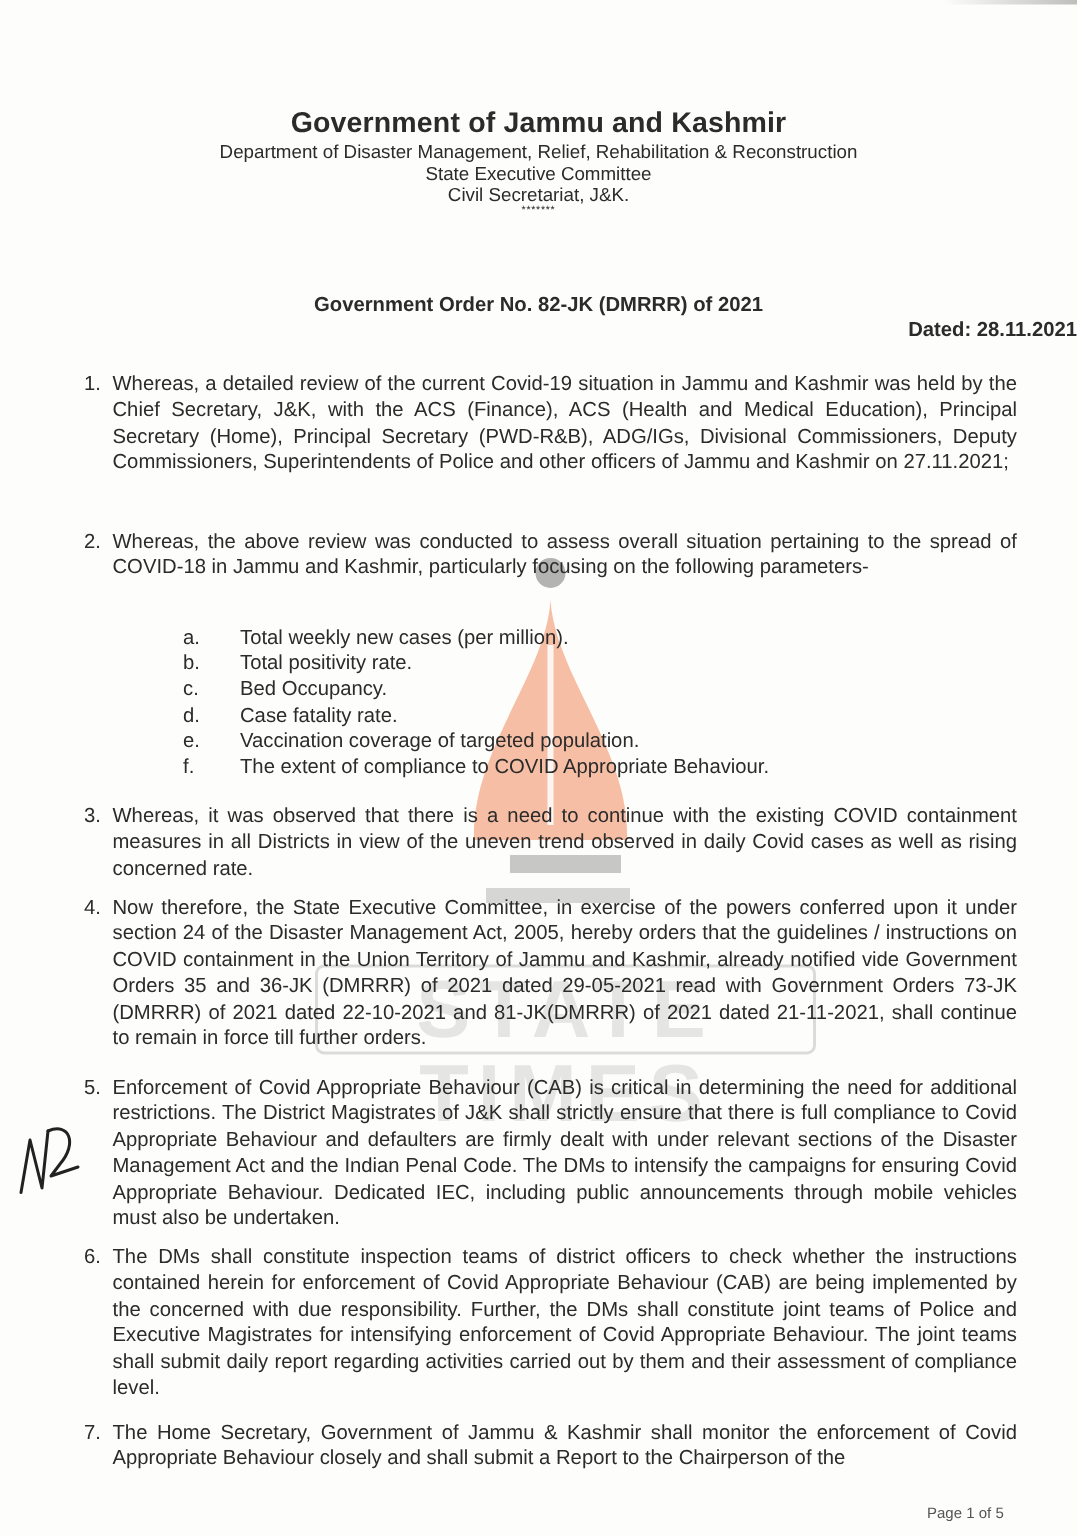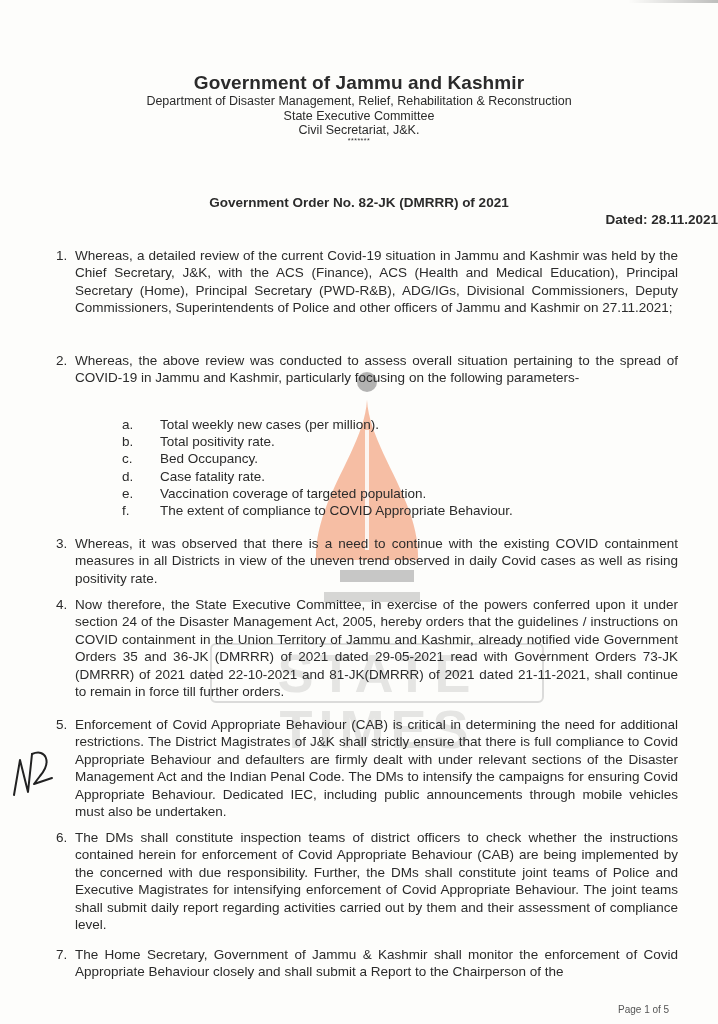--- a/index.html
+++ b/index.html
@@ -65,21 +65,21 @@
   <div class="order-no">Government Order No. 82-JK (DMRRR) of 2021</div>
   <div class="order-date">Dated: 28.11.2021</div>
 
   <div class="para" style="top:247px;">
     <span class="num">1.</span>
     <div class="txt">Whereas, a detailed review of the current Covid-19 situation in Jammu and Kashmir was held by the Chief Secretary, J&amp;K, with the ACS (Finance), ACS (Health and Medical Education), Principal Secretary (Home), Principal Secretary (PWD-R&amp;B), ADG/IGs, Divisional Commissioners, Deputy Commissioners, Superintendents of Police and other officers of Jammu and Kashmir on 27.11.2021;</div>
   </div>
 
   <div class="para" style="top:352px;">
     <span class="num">2.</span>
-    <div class="txt">Whereas, the above review was conducted to assess overall situation pertaining to the spread of COVID-19 in Jammu and Kashmir, particularly focusing on the following parameters-</div>
+    <div class="txt">Whereas, the above review was conducted to assess overall situation pertaining to the spread of COVID-18 in Jammu and Kashmir, particularly focusing on the following parameters-</div>
   </div>
 
   <div class="sublist" style="top:416px;">
     <div class="row">
       <span class="letter">a.</span>
       <span>Total weekly new cases (per million).</span>
     </div>
     <div class="row">
       <span class="letter">b.</span>
       <span>Total positivity rate.</span>
@@ -97,21 +97,21 @@
       <span>Vaccination coverage of targeted population.</span>
     </div>
     <div class="row">
       <span class="letter">f.</span>
       <span>The extent of compliance to COVID Appropriate Behaviour.</span>
     </div>
   </div>
 
   <div class="para" style="top:535px;">
     <span class="num">3.</span>
-    <div class="txt">Whereas, it was observed that there is a need to continue with the existing COVID containment measures in all Districts in view of the uneven trend observed in daily Covid cases as well as rising positivity rate.</div>
+    <div class="txt">Whereas, it was observed that there is a need to continue with the existing COVID containment measures in all Districts in view of the uneven trend observed in daily Covid cases as well as rising concerned rate.</div>
   </div>
 
   <div class="para" style="top:596px;">
     <span class="num">4.</span>
     <div class="txt">Now therefore, the State Executive Committee, in exercise of the powers conferred upon it under section 24 of the Disaster Management Act, 2005, hereby orders that the guidelines / instructions on COVID containment in the Union Territory of Jammu and Kashmir, already notified vide Government Orders 35 and 36-JK (DMRRR) of 2021 dated 29-05-2021 read with Government Orders 73-JK (DMRRR) of 2021 dated 22-10-2021 and 81-JK(DMRRR) of 2021 dated 21-11-2021, shall continue to remain in force till further orders.</div>
   </div>
 
   <div class="para" style="top:716px;">
     <span class="num">5.</span>
     <div class="txt">Enforcement of Covid Appropriate Behaviour (CAB) is critical in determining the need for additional restrictions. The District Magistrates of J&amp;K shall strictly ensure that there is full compliance to Covid Appropriate Behaviour and defaulters are firmly dealt with under relevant sections of the Disaster Management Act and the Indian Penal Code. The DMs to intensify the campaigns for ensuring Covid Appropriate Behaviour. Dedicated IEC, including public announcements through mobile vehicles must also be undertaken.</div>

